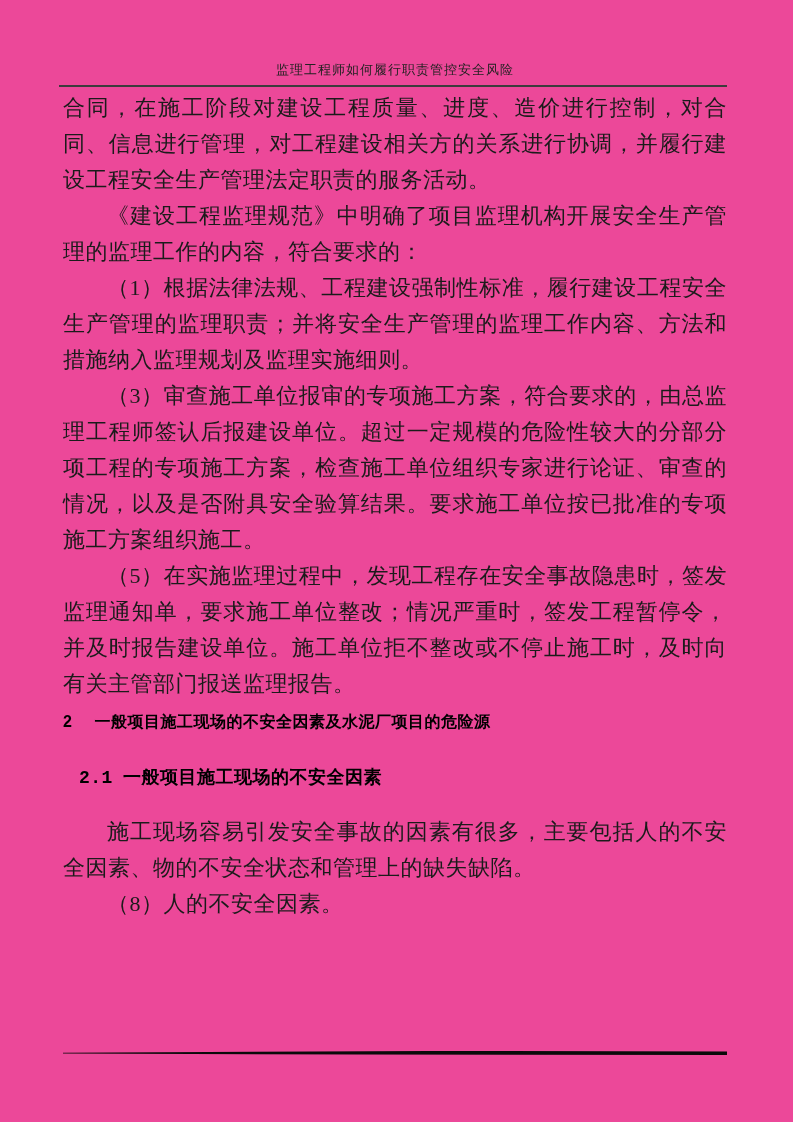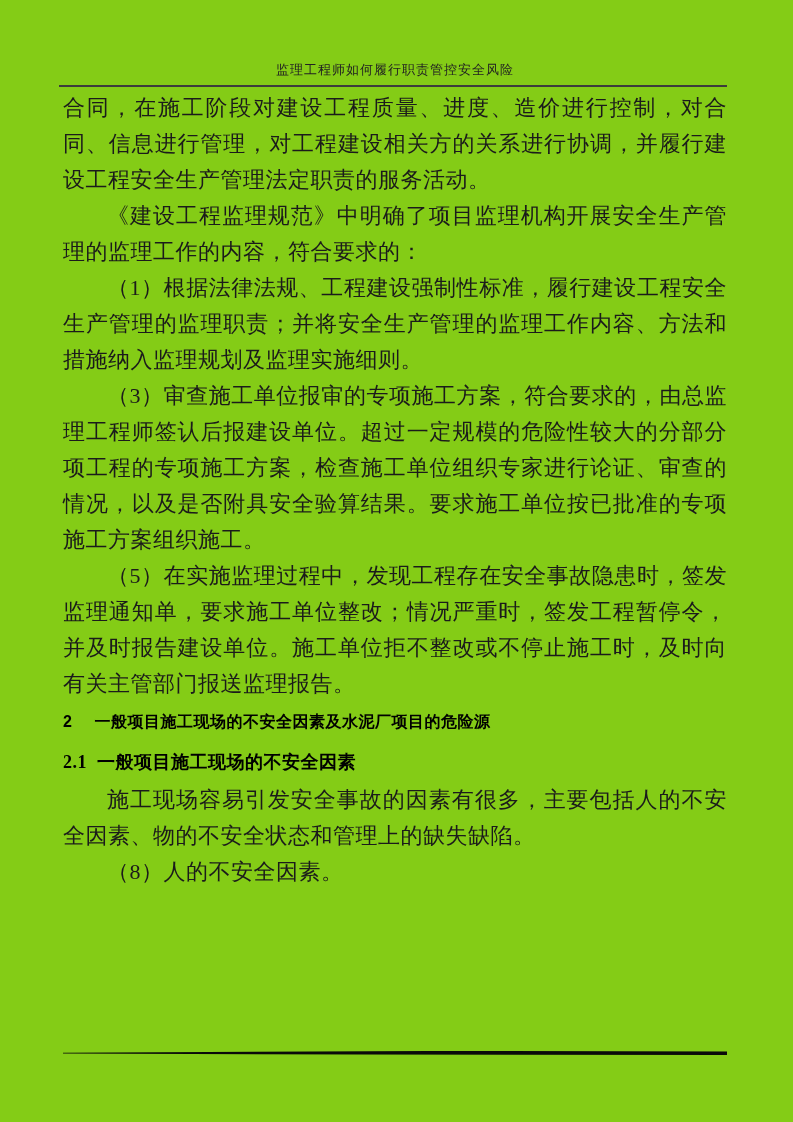--- a/index.html
+++ b/index.html
@@ -5,21 +5,21 @@
   html, body {
     margin: 0;
     padding: 0;
     background: #e8e8e8;
   }
   .page {
     position: relative;
     width: 793px;
     height: 1122px;
     margin: 0 auto;
-    background: #84cc16;
+    background: #ec4899;
     overflow: hidden;
     font-family: "Liberation Serif", "DejaVu Serif", serif;
     color: #1b1b1b;
   }
 
   
   .running-title {
     position: absolute;
     top: 61px;
     left: 63px;
@@ -60,22 +60,22 @@
     margin: 0;
     font-family: "Liberation Sans", "DejaVu Sans", sans-serif;
     font-weight: 700;
     font-size: 16px;
     line-height: 40px;
     color: #000;
     letter-spacing: 0.5px;
   }
   .h1 .sec-num { margin-right: 22px; }
   .h2 {
-    margin: 0;
-    font-family: Liberation Serif, serif;
+    margin: 16px;
+    font-family: Liberation Mono, monospace;
     font-weight: 700;
     font-size: 18px;
     line-height: 40px;
     color: #000;
     letter-spacing: 0.5px;
   }
   .h2 .sec-num { margin-right: 10px; }
 
   
   .footer-rule {

